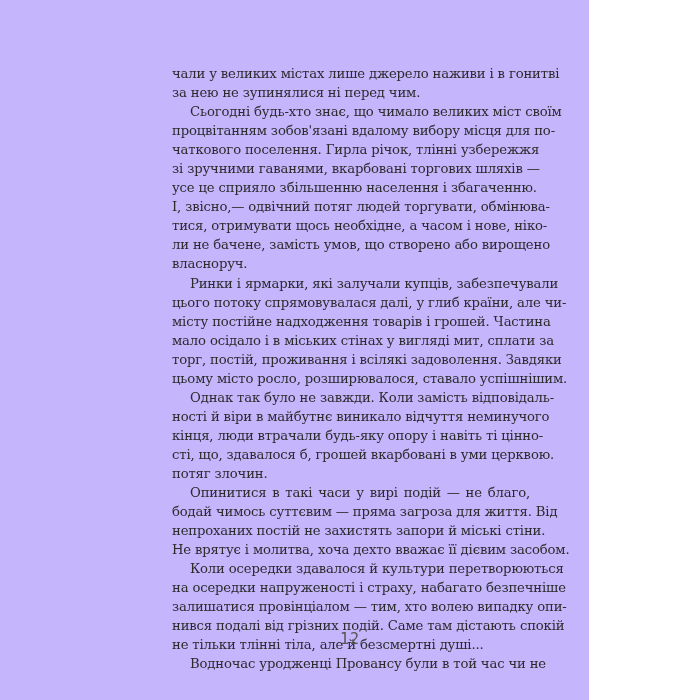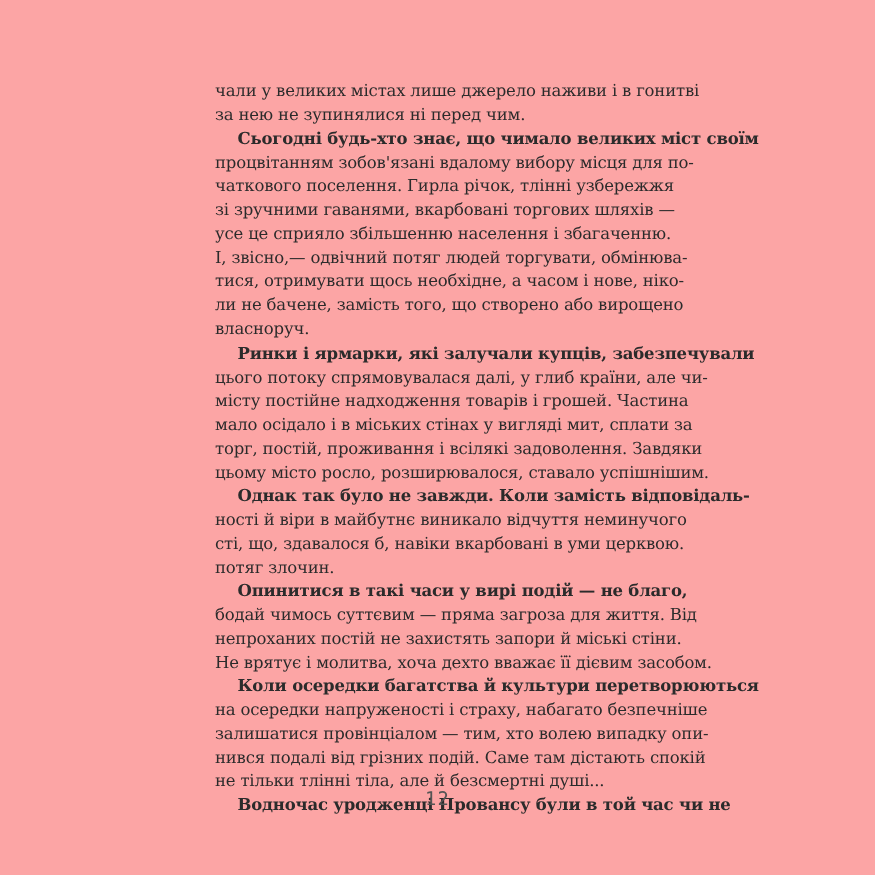--- a/index.html
+++ b/index.html
@@ -1,61 +1,62 @@
 <!DOCTYPE html>
 <html><head>
 <meta charset="utf-8">
 <style>
   html, body { margin:0; padding:0; background:#ffffff; }
   body { width:700px; height:700px; position:relative; overflow:hidden; }
-  .page { position:absolute; left:0; top:0; width:700px; height:700px; background:#fca5a5; }
+  .page { position:absolute; left:0; top:0; width:589px; height:700px; background:#c4b5fd; }
   .text-block {
     position:absolute; left:172px; top:64px; width:358px;
     font-family:"DejaVu Serif", serif; font-size:13.2px; line-height:19.05px;
     color:#2b2b2b; text-align:justify; letter-spacing:-0.15px;
   }
   .line { display:block; height:19.05px; white-space:nowrap; text-align-last:justify; text-align:justify; }
   .line.last { text-align-last:left; }
-  .line.indent { padding-left:18px;font-weight:bold; }
+  .line.indent { padding-left:18px; }
   .page-number {
     position:absolute; left:0; width:700px; top:630px; text-align:center;
     font-family:"DejaVu Sans Mono", monospace; font-size:15px; color:#555555; letter-spacing:1px;
   }
 </style>
 </head>
 <body>
 
 <div class="page">
   <div class="text-block" id="text-block">
       <span class="line">чали у великих містах лише джерело наживи і в гонитві</span>
       <span class="line last">за нею не зупинялися ні перед чим.</span>
       <span class="line indent">Сьогодні будь-хто знає, що чимало великих міст своїм</span>
       <span class="line">процвітанням зобов'язані вдалому вибору місця для по-</span>
       <span class="line">чаткового поселення. Гирла річок, тлінні узбережжя</span>
       <span class="line">зі зручними гаванями, вкарбовані торгових шляхів —</span>
       <span class="line">усе це сприяло збільшенню населення і збагаченню.</span>
       <span class="line">І, звісно,— одвічний потяг людей торгувати, обмінюва-</span>
       <span class="line">тися, отримувати щось необхідне, а часом і нове, ніко-</span>
-      <span class="line">ли не бачене, замість того, що створено або вирощено</span>
+      <span class="line">ли не бачене, замість умов, що створено або вирощено</span>
       <span class="line last">власноруч.</span>
       <span class="line indent">Ринки і ярмарки, які залучали купців, забезпечували</span>
       <span class="line">цього потоку спрямовувалася далі, у глиб країни, але чи-</span>
       <span class="line">місту постійне надходження товарів і грошей. Частина</span>
       <span class="line">мало осідало і в міських стінах у вигляді мит, сплати за</span>
       <span class="line">торг, постій, проживання і всілякі задоволення. Завдяки</span>
       <span class="line last">цьому місто росло, розширювалося, ставало успішнішим.</span>
       <span class="line indent">Однак так було не завжди. Коли замість відповідаль-</span>
       <span class="line">ності й віри в майбутнє виникало відчуття неминучого</span>
-      <span class="line">сті, що, здавалося б, навіки вкарбовані в уми церквою.</span>
+      <span class="line">кінця, люди втрачали будь-яку опору і навіть ті цінно-</span>
+      <span class="line">сті, що, здавалося б, грошей вкарбовані в уми церквою.</span>
       <span class="line last">потяг злочин.</span>
       <span class="line indent">Опинитися в такі часи у вирі подій — не благо,</span>
       <span class="line">бодай чимось суттєвим — пряма загроза для життя. Від</span>
       <span class="line">непроханих постій не захистять запори й міські стіни.</span>
       <span class="line last">Не врятує і молитва, хоча дехто вважає її дієвим засобом.</span>
-      <span class="line indent">Коли осередки багатства й культури перетворюються</span>
+      <span class="line indent">Коли осередки здавалося й культури перетворюються</span>
       <span class="line">на осередки напруженості і страху, набагато безпечніше</span>
       <span class="line">залишатися провінціалом — тим, хто волею випадку опи-</span>
       <span class="line">нився подалі від грізних подій. Саме там дістають спокій</span>
       <span class="line last">не тільки тлінні тіла, але й безсмертні душі...</span>
       <span class="line indent">Водночас уродженці Провансу були в той час чи не</span>
     </div>
   <div class="page-number">12</div>
 </div>
 
 </body></html>

